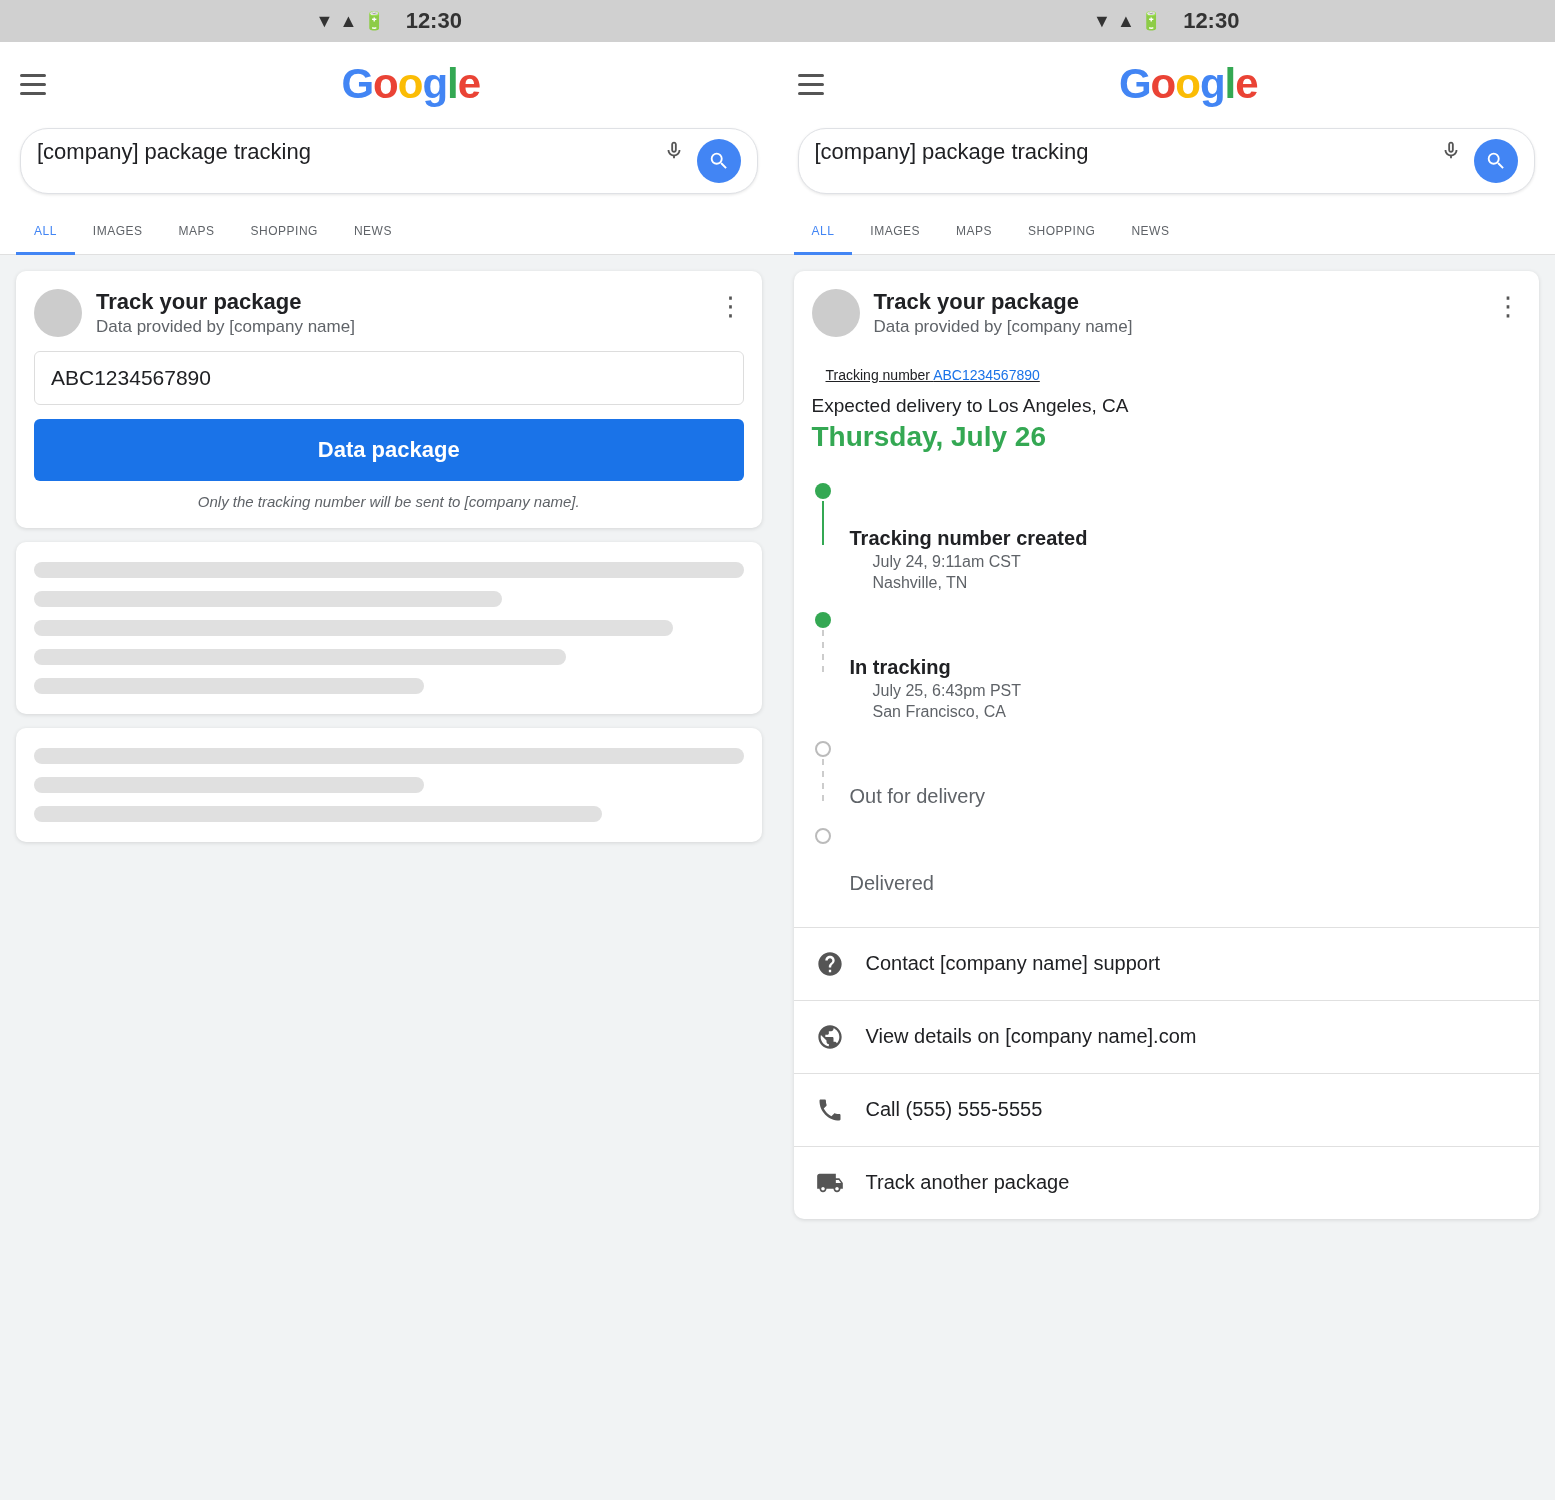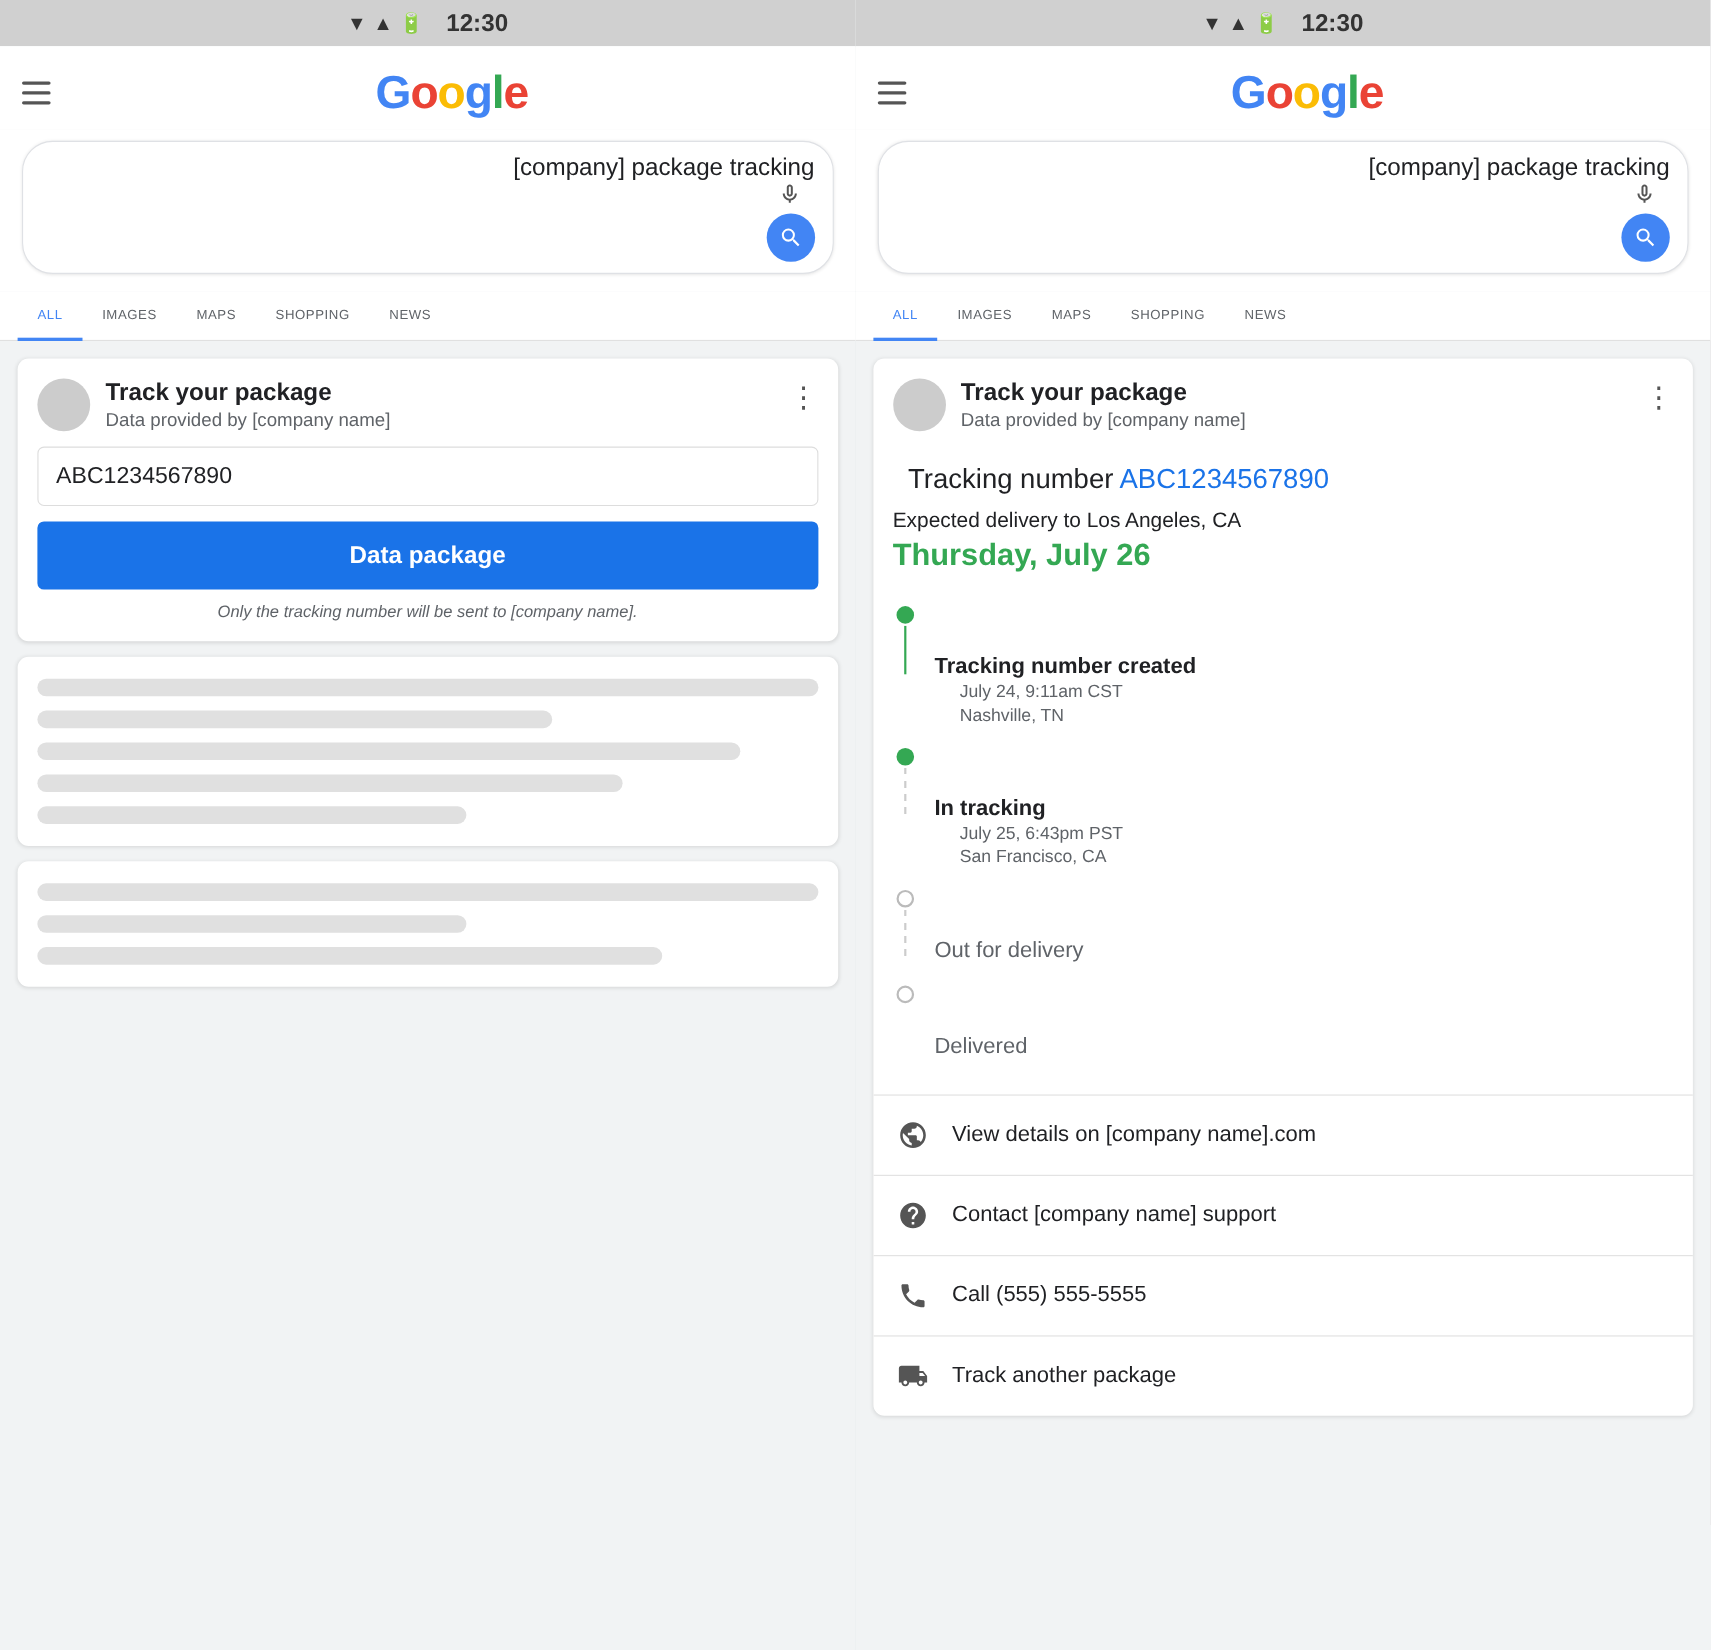--- a/index.html
+++ b/index.html
@@ -75,27 +75,26 @@
     .g-red { color: #EA4335; }
     .g-yellow { color: #FBBC05; }
     .g-green { color: #34A853; }
     
     .search-bar-container {
       background: #fff;
       padding: 10px 20px 16px;
     }
     .search-bar {
       display: flex;
-      align-items: flex-end;
+      align-items: flex-start;
       border: 1.5px solid #dfe1e5;
       border-radius: 28px;
       padding: 10px 16px;
       background: #fff;
       box-shadow: 0 1px 3px rgba(0,0,0,0.1);
-      flex-direction: column;
     }
     .search-input-text {
       flex: 1;
       font-size: 22px;
       color: #202124;
     }
     .mic-icon {
       margin-right: 12px;
       font-size: 24px;
       color: #666;
@@ -227,22 +226,23 @@
       gap: 13px;
     }
     .skeleton-line {
       height: 16px;
       border-radius: 8px;
       background: #e0e0e0;
     }
     
     .tracking-number-row {
       padding: 16px 32px 8px;
-      font-size: 25px;
-      color: #202124;
+      font-size: 14px;
+      color: #202124;
+      text-decoration: underline;
     }
     .tracking-number-row a {
       color: #1a73e8;
       text-decoration: none;
     }
     .expected-delivery {
       padding: 4px 18px 16px;
       font-size: 19px;
       color: #202124;
     }
@@ -535,33 +535,33 @@
             </div>
             <div class="timeline-content">
               <div class="timeline-event pending">Delivered</div>
             </div>
           </div>
         </div>
 
         <div class="card-action">
           <div class="action-icon">
             <svg width="28" height="28" viewBox="0 0 24 24" fill="#555">
-                <path d="M12 2C6.48 2 2 6.48 2 12s4.48 10 10 10 10-4.48 10-10S17.52 2 12 2zm-1 17.93c-3.95-.49-7-3.85-7-7.93 0-.62.08-1.21.21-1.79L9 15v1c0 1.1.9 2 2 2v1.93zm6.9-2.54c-.26-.81-1-1.39-1.9-1.39h-1v-3c0-.55-.45-1-1-1H8v-2h2c.55 0 1-.45 1-1V7h2c1.1 0 2-.9 2-2v-.41c2.93 1.19 5 4.06 5 7.41 0 2.08-.8 3.97-2.1 5.39z"></path>
+                <path d="M12 2C6.48 2 2 6.48 2 12s4.48 10 10 10 10-4.48 10-10S17.52 2 12 2zm1 17h-2v-2h2v2zm2.07-7.75l-.9.92C13.45 12.9 13 13.5 13 15h-2v-.5c0-1.1.45-2.1 1.17-2.83l1.24-1.26c.37-.36.59-.86.59-1.41 0-1.1-.9-2-2-2s-2 .9-2 2H8c0-2.21 1.79-4 4-4s4 1.79 4 4c0 .88-.36 1.68-.93 2.25z"></path>
               </svg>
           </div>
-          <span class="action-text">View details on [company name].com</span>
+          <span class="action-text">Contact [company name] support</span>
         </div>
 
         <div class="card-action">
           <div class="action-icon">
             <svg width="28" height="28" viewBox="0 0 24 24" fill="#555">
-                <path d="M12 2C6.48 2 2 6.48 2 12s4.48 10 10 10 10-4.48 10-10S17.52 2 12 2zm1 17h-2v-2h2v2zm2.07-7.75l-.9.92C13.45 12.9 13 13.5 13 15h-2v-.5c0-1.1.45-2.1 1.17-2.83l1.24-1.26c.37-.36.59-.86.59-1.41 0-1.1-.9-2-2-2s-2 .9-2 2H8c0-2.21 1.79-4 4-4s4 1.79 4 4c0 .88-.36 1.68-.93 2.25z"></path>
+                <path d="M12 2C6.48 2 2 6.48 2 12s4.48 10 10 10 10-4.48 10-10S17.52 2 12 2zm-1 17.93c-3.95-.49-7-3.85-7-7.93 0-.62.08-1.21.21-1.79L9 15v1c0 1.1.9 2 2 2v1.93zm6.9-2.54c-.26-.81-1-1.39-1.9-1.39h-1v-3c0-.55-.45-1-1-1H8v-2h2c.55 0 1-.45 1-1V7h2c1.1 0 2-.9 2-2v-.41c2.93 1.19 5 4.06 5 7.41 0 2.08-.8 3.97-2.1 5.39z"></path>
               </svg>
           </div>
-          <span class="action-text">Contact [company name] support</span>
+          <span class="action-text">View details on [company name].com</span>
         </div>
 
         <div class="card-action">
           <div class="action-icon">
             <svg width="28" height="28" viewBox="0 0 24 24" fill="#555">
                 <path d="M6.62 10.79c1.44 2.83 3.76 5.14 6.59 6.59l2.2-2.2c.27-.27.67-.36 1.02-.24 1.12.37 2.33.57 3.57.57.55 0 1 .45 1 1V20c0 .55-.45 1-1 1-9.39 0-17-7.61-17-17 0-.55.45-1 1-1h3.5c.55 0 1 .45 1 1 0 1.25.2 2.45.57 3.57.11.35.03.74-.25 1.02l-2.2 2.2z"></path>
               </svg>
           </div>
           <span class="action-text">Call (555) 555-5555</span>
         </div>

